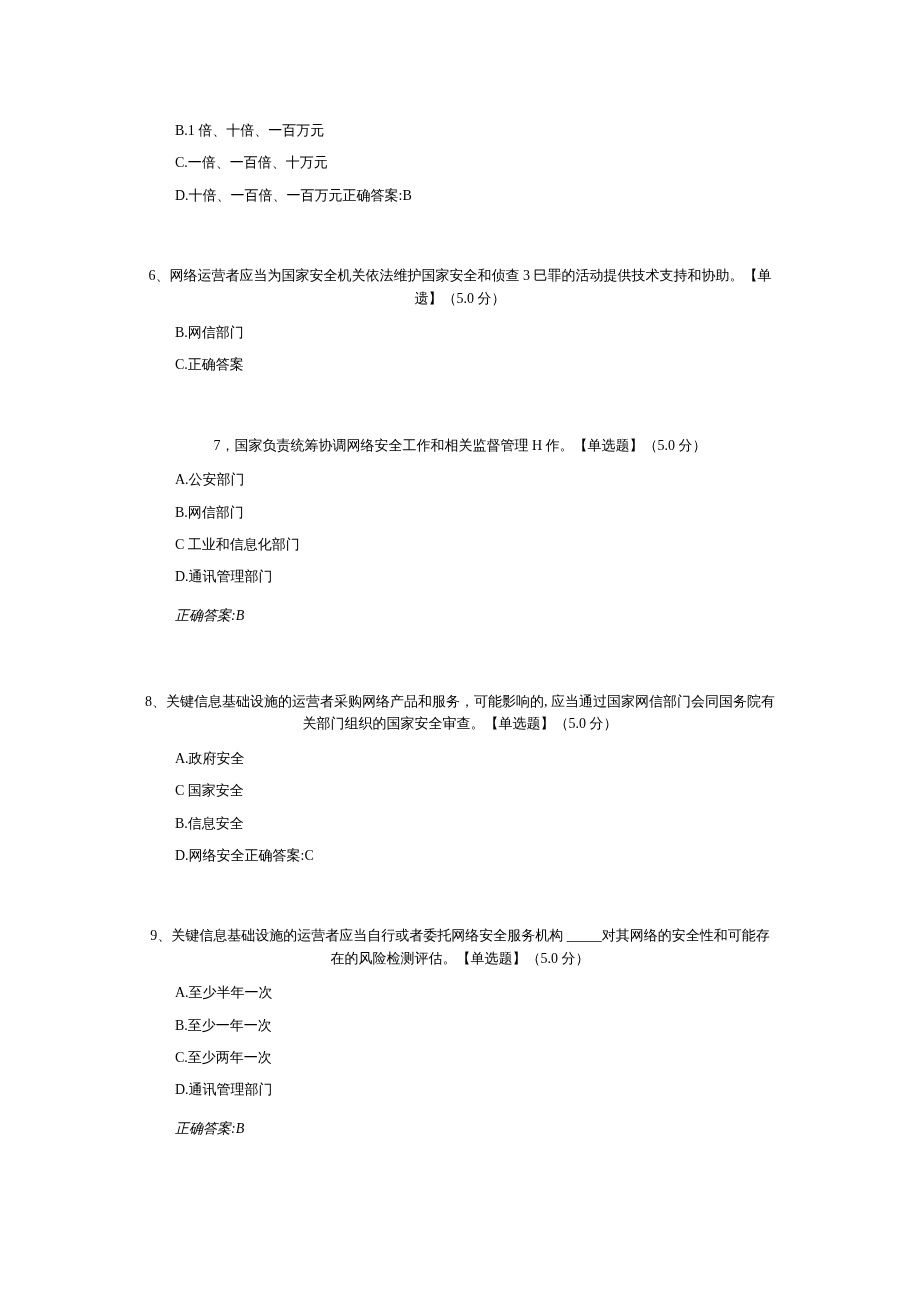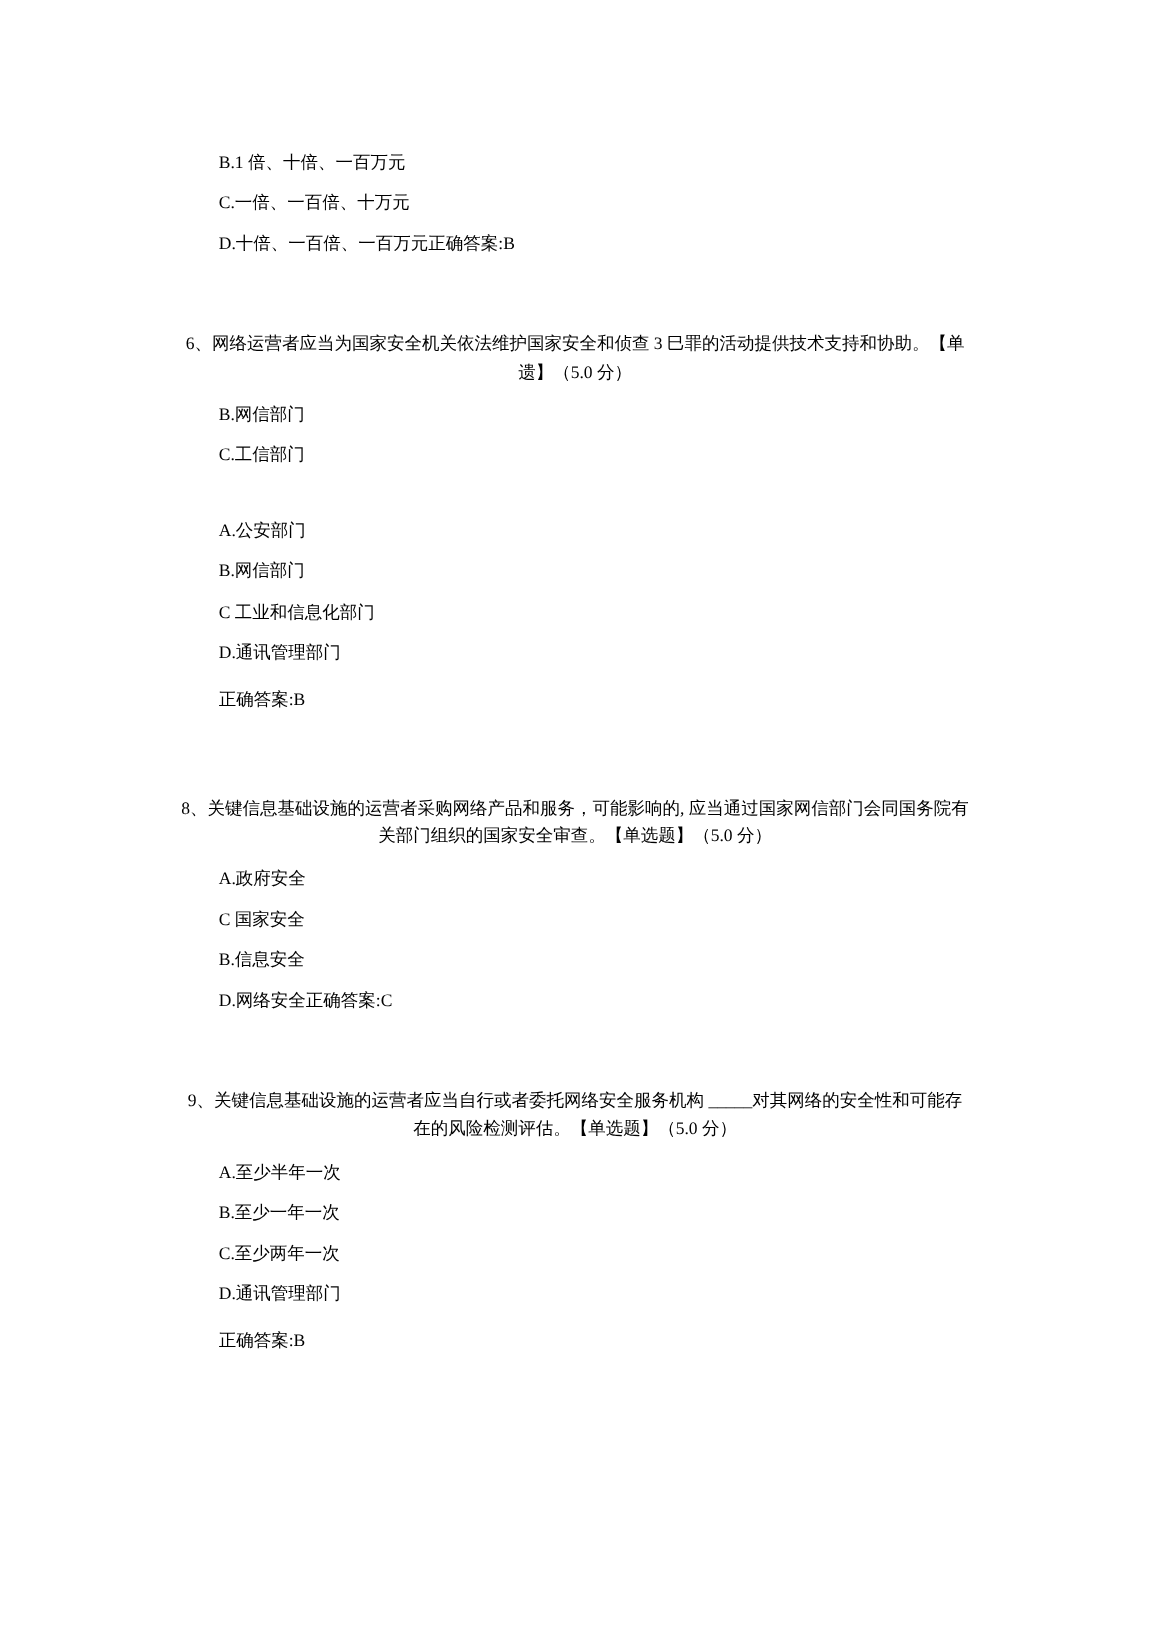--- a/index.html
+++ b/index.html
@@ -19,42 +19,44 @@
   }
   .option {
     margin: 10px 0 10px 30px;
   }
   .question {
     margin: 30px 0 12px 0;
     text-align: center;
   }
   .answer-block {
     margin: 16px 0 16px 30px;
+    font-style: italic;
   }
   .spacer {
     height: 18px;
   }
 </style>
 </head>
 <body>
 
 <div class="page">
 
   <div class="option">B.1 倍、十倍、一百万元</div>
   <div class="option">C.一倍、一百倍、十万元</div>
   <div class="option">D.十倍、一百倍、一百万元正确答案:B</div>
 
   <div class="spacer"></div>
 
   <div class="question">6、网络运营者应当为国家安全机关依法维护国家安全和侦查 3 巳罪的活动提供技术支持和协助。【单遗】（5.0 分）</div>
   <div class="option">B.网信部门</div>
-  <div class="option">C.工信部门</div>
+  <div class="option">C.正确答案</div>
 
   <div class="spacer"></div>
 
+  <div class="question">7，国家负责统筹协调网络安全工作和相关监督管理 H 作。【单选题】（5.0 分）</div>
   <div class="option">A.公安部门</div>
   <div class="option">B.网信部门</div>
   <div class="option">C 工业和信息化部门</div>
   <div class="option">D.通讯管理部门</div>
   <div class="answer-block">正确答案:B</div>
 
   <div class="spacer"></div>
 
   <div class="question">8、关键信息基础设施的运营者采购网络产品和服务，可能影响的, 应当通过国家网信部门会同国务院有关部门组织的国家安全审查。【单选题】（5.0 分）</div>
   <div class="option">A.政府安全</div>

